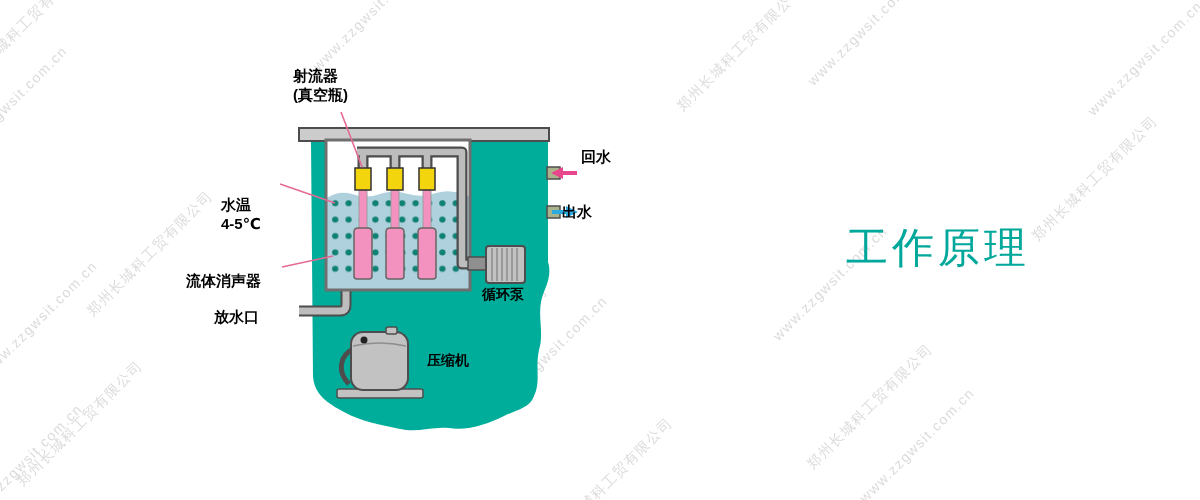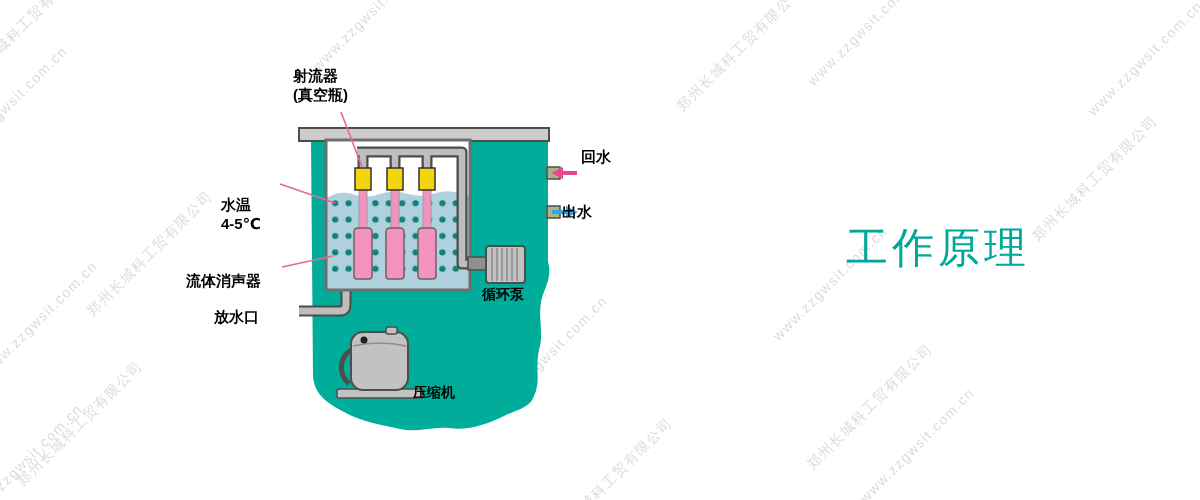--- a/index.html
+++ b/index.html
@@ -153,15 +153,15 @@
 <div class="label" style="left:221px;top:149px;margin-top:47px;">
   <div>水温</div>
   <div>4-5℃</div>
 </div>
 
 <div class="label" style="left:186px;top:272px;">流体消声器</div>
 <div class="label" style="left:214px;top:308px;">放水口</div>
 <div class="label" style="left:581px;top:148px;">回水</div>
 <div class="label" style="left:562px;top:203px;">出水</div>
 <div class="label small" style="left:482px;top:286px;">循环泵</div>
-<div class="label small" style="left:413px;top:352px;margin-top:32px;">压缩机</div>
+<div class="label small" style="left:427px;top:352px;">压缩机</div>
 
 <div class="title">工作原理</div>
 
 </body></html>

